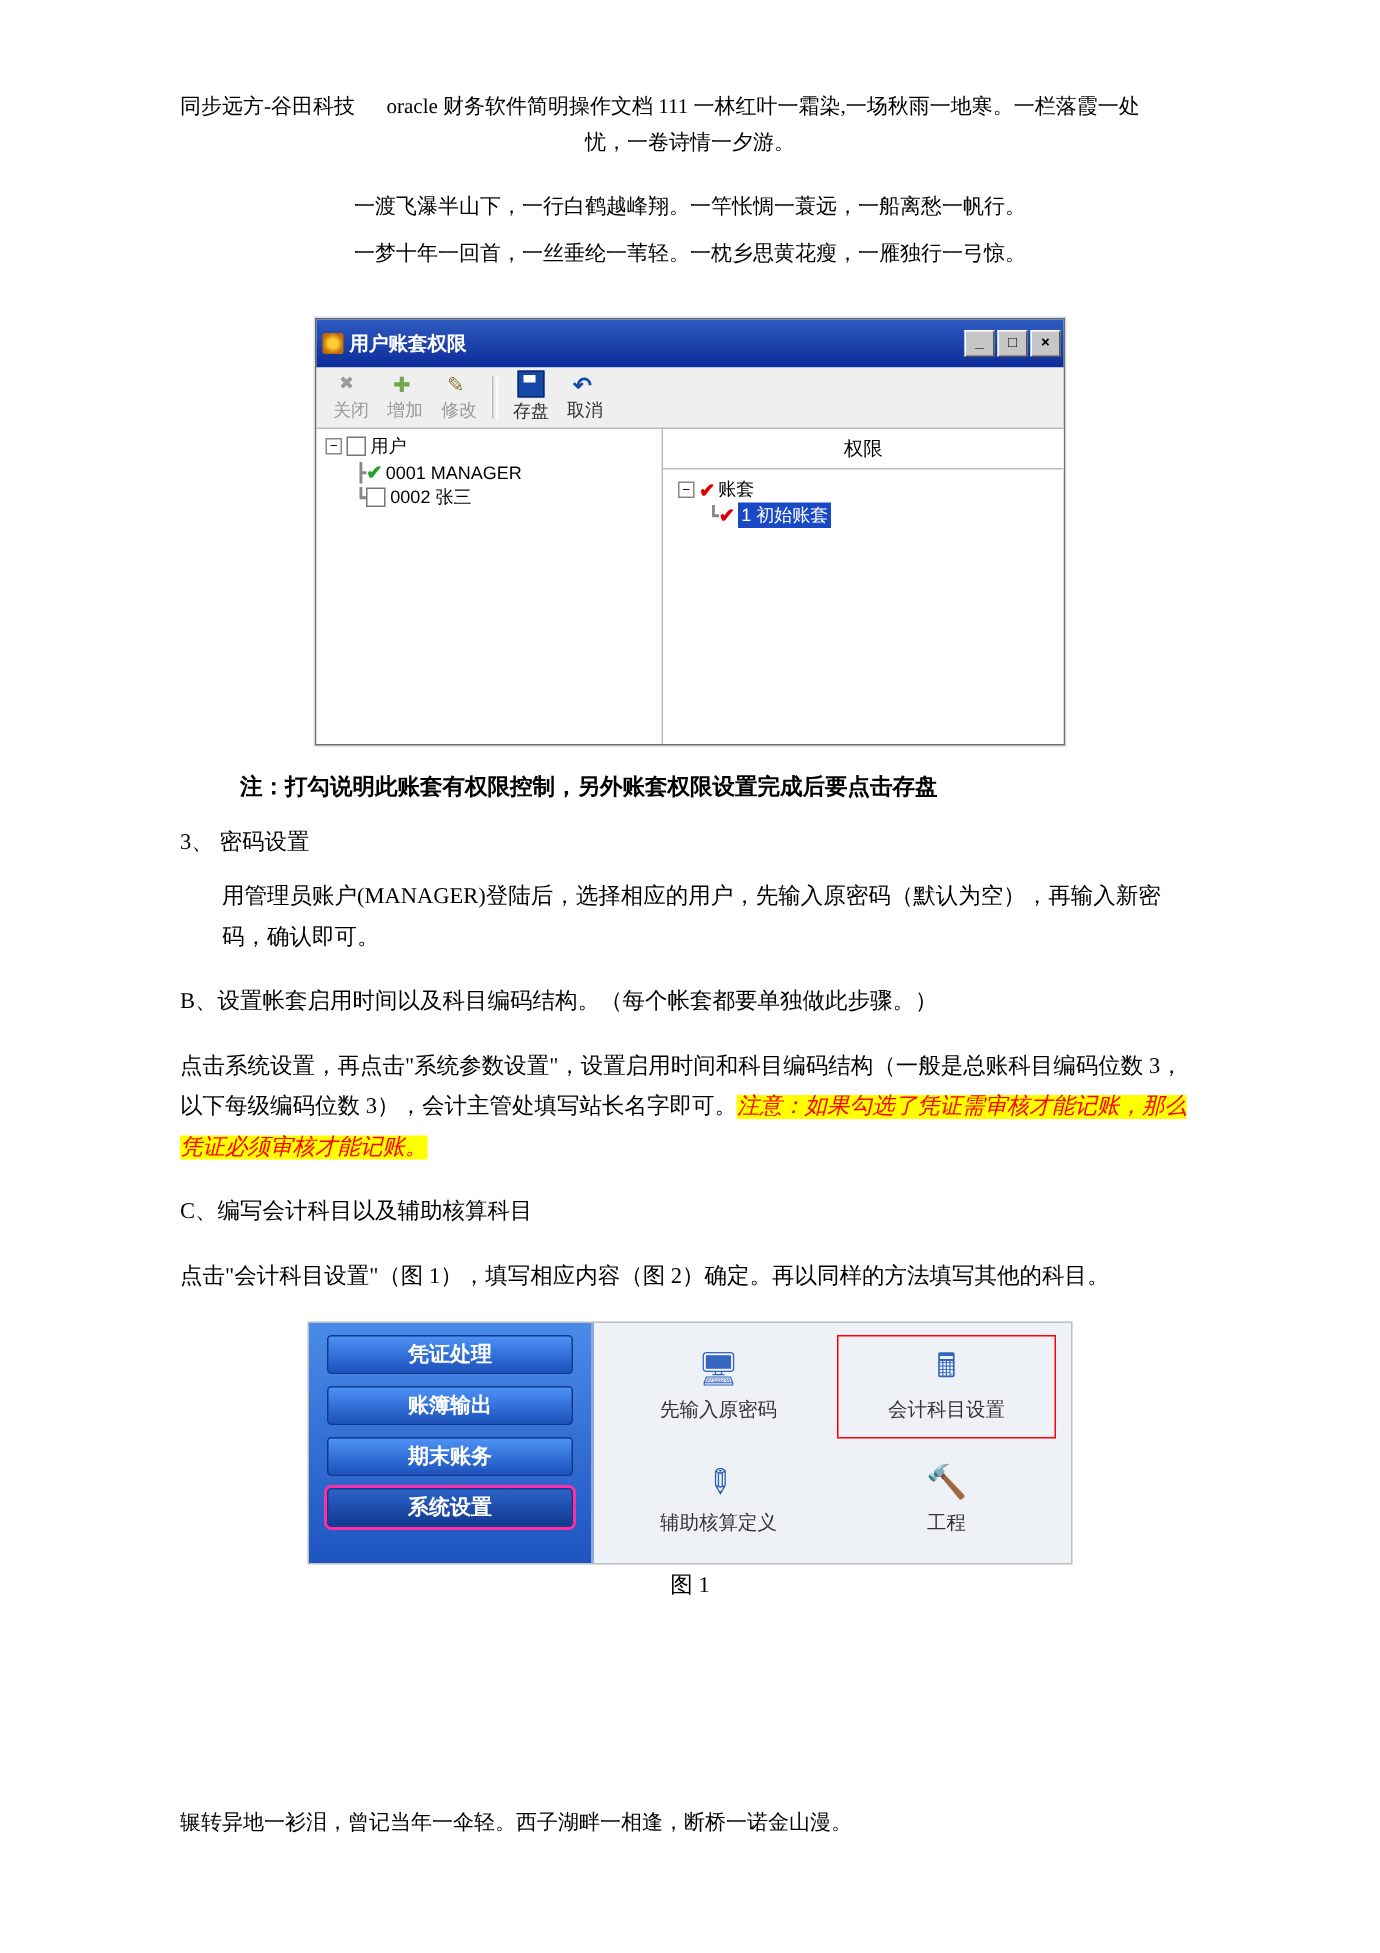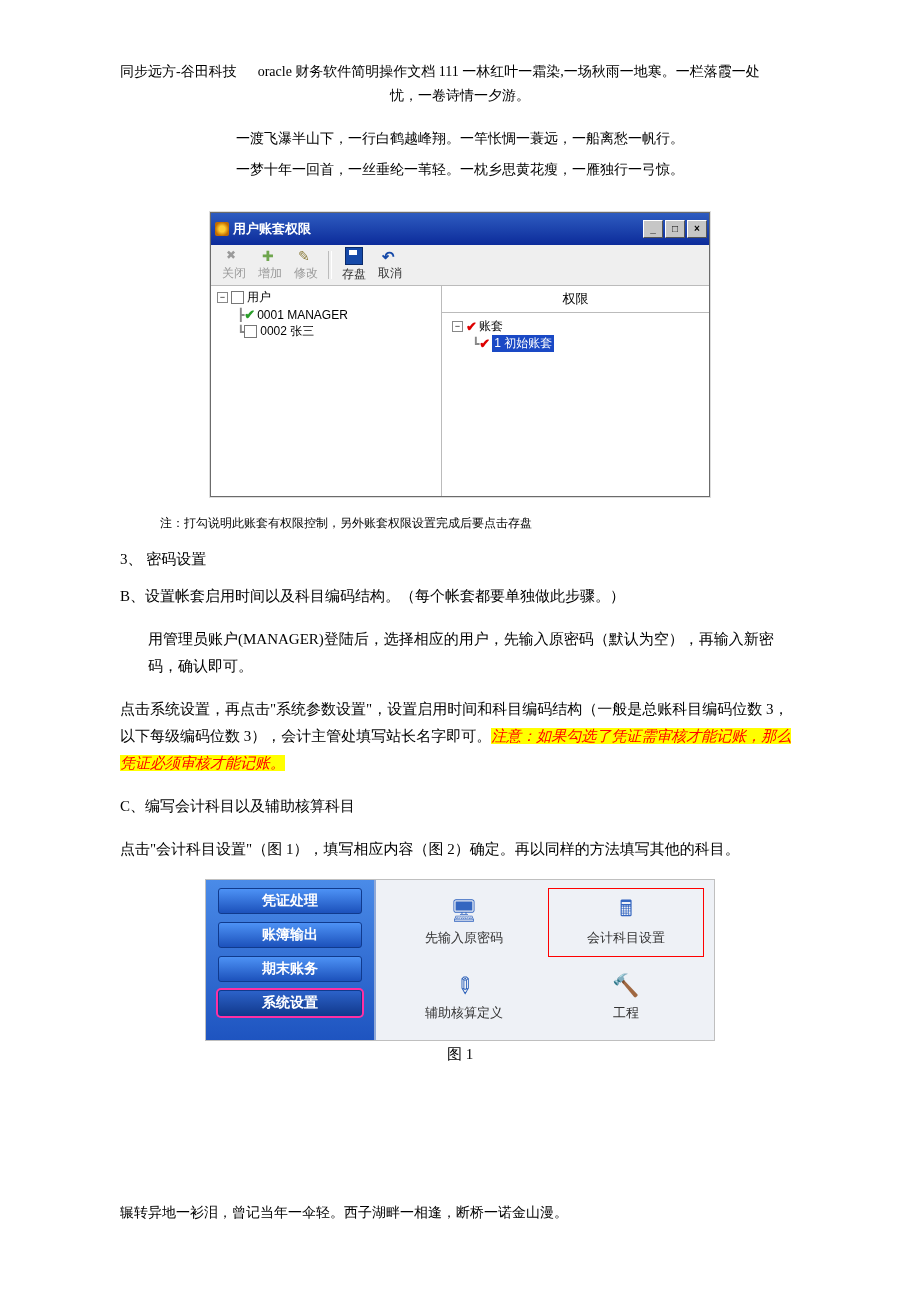--- a/index.html
+++ b/index.html
@@ -125,22 +125,23 @@
     font-size:9px;line-height:1;margin-right:3px;font-family:sans-serif;
   }
   .tree-dots{ color:#888; margin:0 2px; letter-spacing:-2px; font-family:monospace;}
   .cb { width:11px;height:11px;border:1px solid #777;display:inline-block;margin-right:3px;vertical-align:middle;}
   .ck { color:#d00; font-weight:bold; font-size:13px; margin-right:2px;}
   .ck-g { color:#2a9e2a; font-weight:bold; font-size:13px; margin-right:2px;}
   .sel { background:#1a49c5; color:#fff; padding:0 2px;}
 
   
   .note {
-    font-size: 12px;
+    font-size: 15px;
     margin: 10px 0 18px 40px;
+    font-weight: bold;
   }
   .h-num {
     font-size: 15px;
     margin: 14px 0 14px 0;
   }
   .para {
     font-size: 15px;
     line-height: 1.8;
     margin: 0 0 16px 0;
   }
@@ -154,21 +155,21 @@
   
   .fig1 {
     margin: 10px auto 4px auto;
     width: 508px;
     height: 160px;
     display:flex;
     border:1px solid #bfbfbf;
     background:#eef1f6;
   }
   .navcol {
-    width: 168px;
+    width: 188px;
     background: linear-gradient(to bottom,#4a8be8,#1e54c0);
     padding: 8px 12px;
     display:flex; flex-direction:column; gap:8px;
     box-sizing:border-box;
   }
   .navbtn {
     background: linear-gradient(to bottom,#4d92f5,#1c51bb);
     border:1px solid #103a8d;
     border-radius:3px;
     color:#fff;
@@ -293,23 +294,23 @@
             <span class="sel">1 初始账套</span>
           </div>
         </div>
       </div>
     </div>
   </div>
 
   <div class="note">注：打勾说明此账套有权限控制，另外账套权限设置完成后要点击存盘</div>
 
   <div class="h-num">3、 密码设置</div>
+  <div class="para indent">用管理员账户(MANAGER)登陆后，选择相应的用户，先输入原密码（默认为空），再输入新密码，确认即可。</div>
+
   <div class="para">B、设置帐套启用时间以及科目编码结构。（每个帐套都要单独做此步骤。）</div>
-
-  <div class="para indent">用管理员账户(MANAGER)登陆后，选择相应的用户，先输入原密码（默认为空），再输入新密码，确认即可。</div>
   <div class="para">
     <span>点击系统设置，再点击"系统参数设置"，设置启用时间和科目编码结构（一般是总账科目编码位数 3，以下每级编码位数 3），会计主管处填写站长名字即可。</span><span class="hl">注意：如果勾选了凭证需审核才能记账，那么凭证必须审核才能记账。</span>
   </div>
 
   <div class="para">C、编写会计科目以及辅助核算科目</div>
   <div class="para">点击"会计科目设置"（图 1），填写相应内容（图 2）确定。再以同样的方法填写其他的科目。</div>
 
   <div class="fig1">
     <div class="navcol">
       <div class="navbtn">凭证处理</div>

